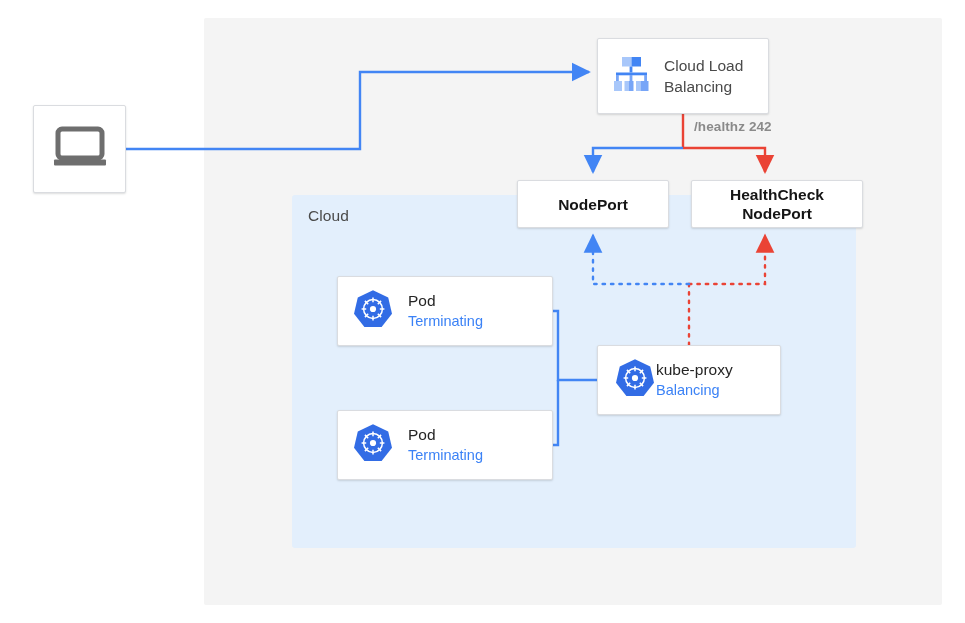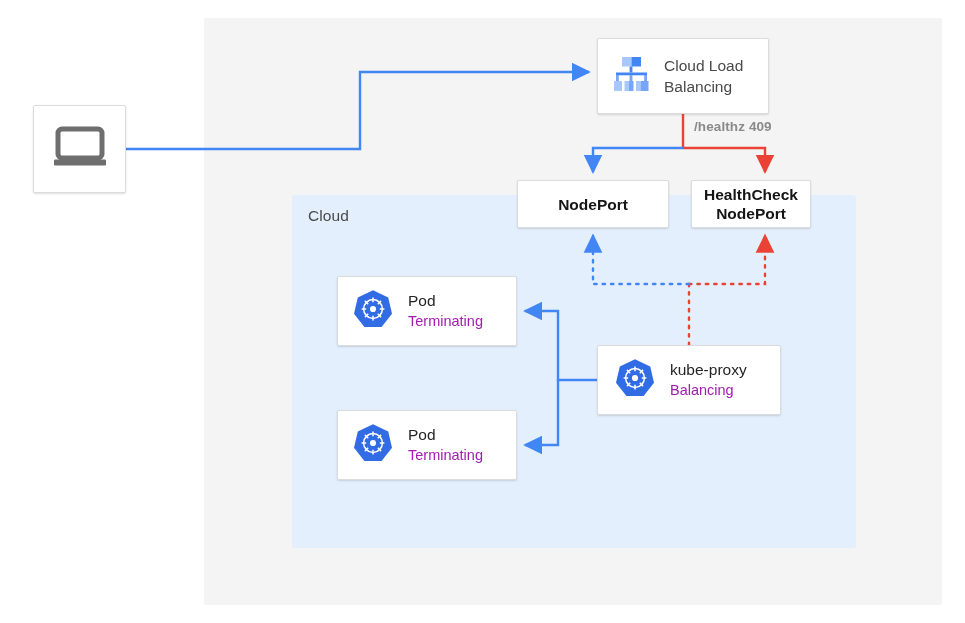--- a/index.html
+++ b/index.html
@@ -94,60 +94,60 @@
   }
   .nodeport-card {
     left: 517px;
     top: 180px;
     width: 152px;
     height: 48px;
   }
   .hc-nodeport-card {
     left: 691px;
     top: 180px;
-    width: 120px;
+    width: 172px;
     height: 48px;
   }
   .np-label {
     font-size: 15.5px;
     font-weight: bold;
     color: #151515;
     line-height: 19px;
     white-space: pre-line;
   }
 
   
   .pod-card {
     left: 337px;
     top: 276px;
-    width: 180px;
+    width: 216px;
     height: 70px;
     padding-left: 14px;
     gap: 14px;
   }
   .pod-card-2 { top: 410px; }
 
   
   .kproxy-card {
     left: 597px;
     top: 345px;
     width: 184px;
     height: 70px;
     padding-left: 16px;
-    gap: 14px;
+    gap: 0;
   }
 
   .title-main {
     font-size: 15.5px;
     color: #252525;
     line-height: 20px;
   }
   .title-sub {
     font-size: 14.5px;
-    color: #a21caf;
+    color: #3b82f6;
     line-height: 20px;
   }
   .stack { display: flex; flex-direction: column; }
 
   
   .healthz-label {
     position: absolute;
     left: 694px;
     top: 119px;
     font-size: 13.5px;
@@ -246,21 +246,21 @@
         <rect x="15.5" y="29" width="4.5" height="10" fill="#a8c7fa"></rect>
         <rect x="20" y="29" width="4.5" height="10" fill="#77a5f7"></rect>
         <rect x="27" y="29" width="4.5" height="10" fill="#a8c7fa"></rect>
         <rect x="31.5" y="29" width="8" height="10" fill="#77a5f7"></rect>
       </svg>
     </span>
     <span class="clb-text">Cloud Load
 Balancing</span>
   </div>
 
-  <div class="healthz-label">/healthz 409</div>
+  <div class="healthz-label">/healthz 242</div>
 
   <div class="card np-card nodeport-card">
     <span class="np-label">NodePort</span>
   </div>
 
   <div class="card np-card hc-nodeport-card">
     <span class="np-label">HealthCheck
 NodePort</span>
   </div>
 

